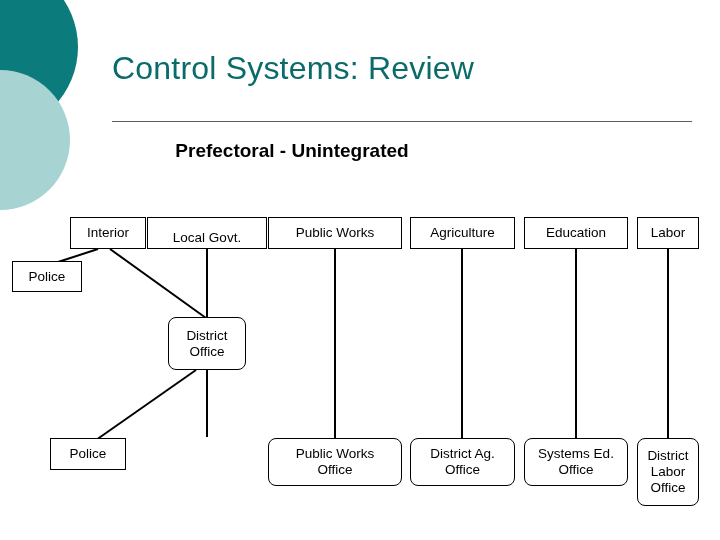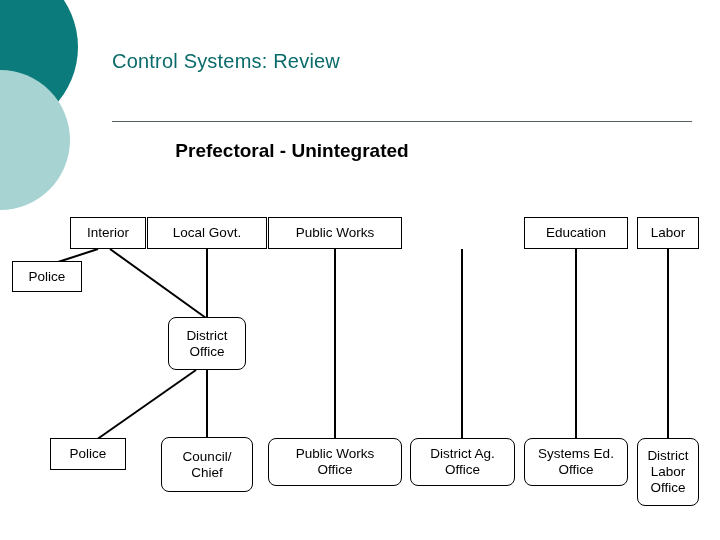--- a/index.html
+++ b/index.html
@@ -37,21 +37,21 @@
     top: 70px;
     width: 140px;
     height: 140px;
     border-radius: 50%;
     background: #a8d3d3;
   }
   .title {
     position: absolute;
     left: 112px;
     top: 50px;
-    font-size: 20px;
+    font-size: 32px;
     color: #0b6b6b;
     letter-spacing: 0.2px;
     white-space: nowrap;
   }
   .title-rule {
     position: absolute;
     left: 112px;
     top: 121px;
     width: 580px;
     height: 1px;
@@ -132,25 +132,28 @@
       <line x1="462" y1="249" x2="462" y2="438" stroke="#000000" stroke-width="2"></line>
 
       <line x1="576" y1="249" x2="576" y2="438" stroke="#000000" stroke-width="2"></line>
 
       <line x1="668" y1="249" x2="668" y2="438" stroke="#000000" stroke-width="2"></line>
     </svg>
 
     <div class="node" style="left:70px; top:217px; width:76px; height:32px;">
       <span class="ln">Interior</span>
     </div>
-    <div class="node" style="left:147px; top:217px; width:120px; height:32px;">
+    <div class="node" style="left:147px; top:217px; width:120px; height:32px;align-items:flex-end;">
       <span class="ln">Local Govt.</span>
     </div>
     <div class="node" style="left:268px; top:217px; width:134px; height:32px;">
       <span class="ln">Public Works</span>
+    </div>
+    <div class="node" style="left:410px; top:217px; width:105px; height:32px;">
+      <span class="ln">Agriculture</span>
     </div>
     <div class="node" style="left:524px; top:217px; width:104px; height:32px;">
       <span class="ln">Education</span>
     </div>
     <div class="node" style="left:637px; top:217px; width:62px; height:32px;">
       <span class="ln">Labor</span>
     </div>
 
     <div class="node" style="left:12px; top:261px; width:70px; height:31px;">
       <span class="ln">Police</span>
@@ -158,24 +161,20 @@
 
     <div class="node two-line" style="left:168px; top:317px; width:78px; height:53px;">
       <span class="ln">District</span>
       <span class="ln">Office</span>
     </div>
 
     <div class="node" style="left:50px; top:438px; width:76px; height:32px;">
       <span class="ln">Police</span>
     </div>
 
-    <div class="node two-line" style="left:161px; top:437px; width:92px; height:55px;">
-      <span class="ln">Council/</span>
-      <span class="ln">Chief</span>
-    </div>
 
     <div class="node two-line" style="left:268px; top:438px; width:134px; height:48px;">
       <span class="ln">Public Works</span>
       <span class="ln">Office</span>
     </div>
 
     <div class="node two-line" style="left:410px; top:438px; width:105px; height:48px;">
       <span class="ln">District Ag.</span>
       <span class="ln">Office</span>
     </div>

